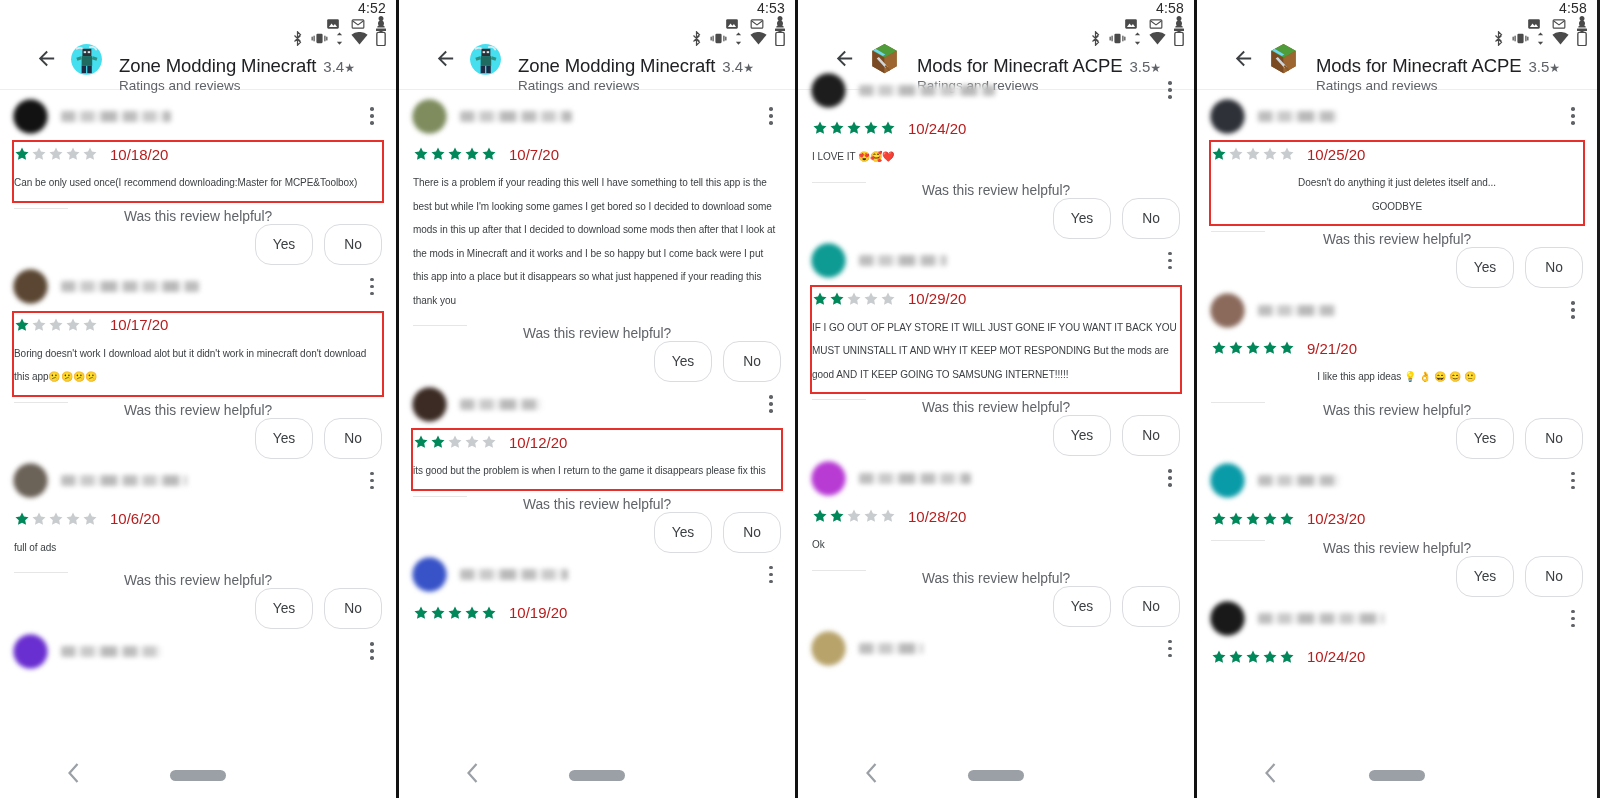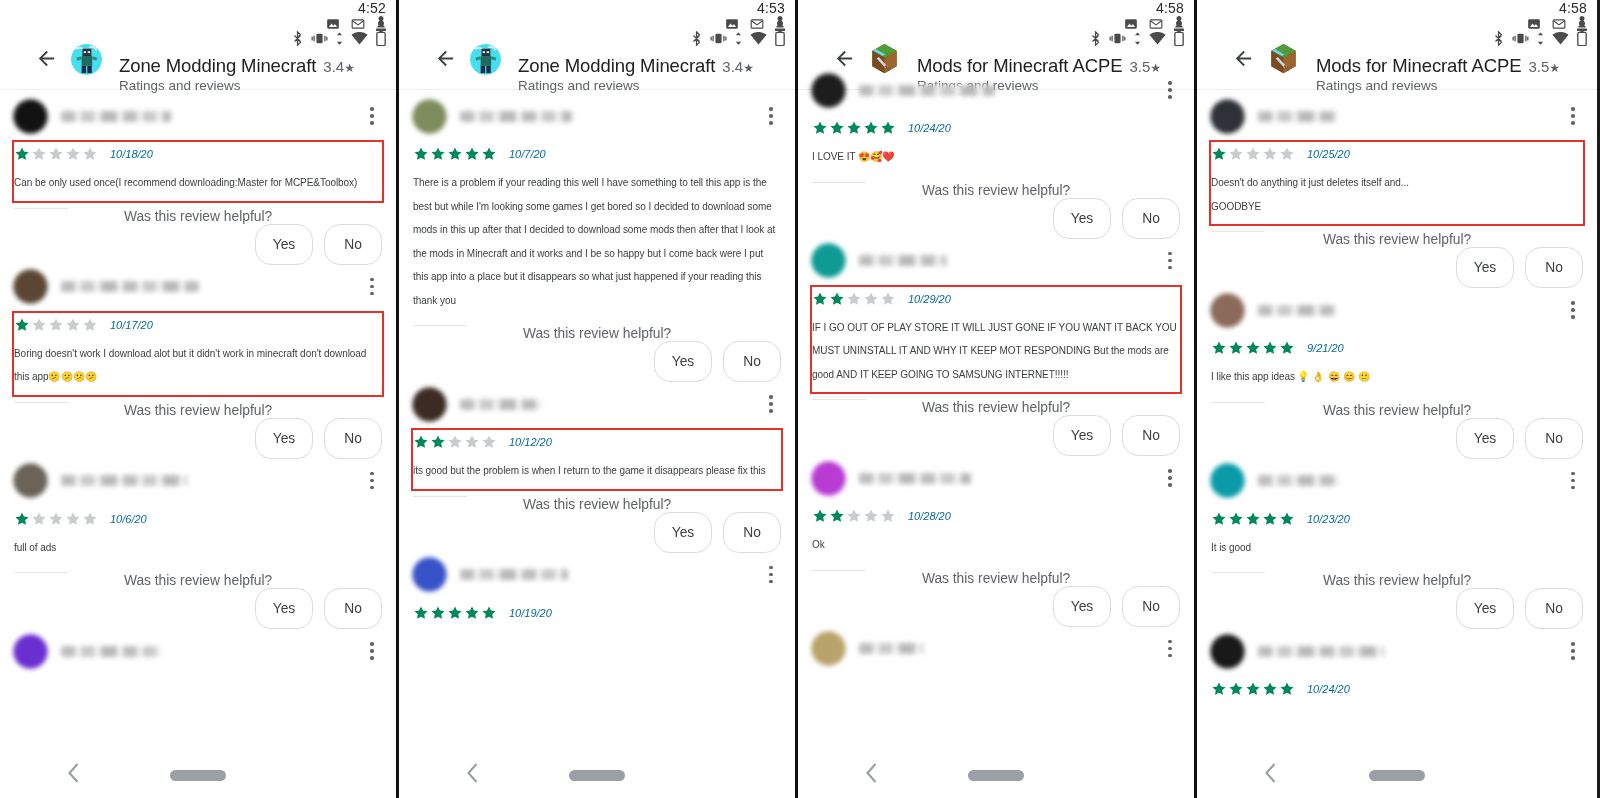--- a/index.html
+++ b/index.html
@@ -77,21 +77,21 @@
   }
   .rev-head-spacer { flex:1; }
   .kebab { width:20px; height:26px; display:flex; flex-direction:column;
     align-items:center; justify-content:center; gap:3.5px; flex:0 0 auto; }
   .kebab i { width:3.6px; height:3.6px; border-radius:50%; background:#5f6368; display:block; }
 
   .rev-body { padding-bottom:2px; }
   .rev-meta { display:flex; align-items:center; gap:12px; height:24px; }
   .stars { display:flex; gap:1px; }
   .stars svg { display:block; }
-  .rev-date { font-size:11px; color:#0369a1;font-style:italic; }
+  .rev-date { font-size:15px; color:#b91c1c; }
   .rev-text {
     font-size:10px; line-height:23.5px; color:#3c4043;
     padding-top:5px; padding-bottom:4px; white-space:pre-wrap;
     letter-spacing:-.05px;
   }
   .divider { width:54px; height:1px; background:#e6e6e6; margin:7px 0 0 0; }
   .helpful {
     display:flex; align-items:center; height:52px;flex-direction:column;
   }
   .helpful-label { font-size:13.8px; color:#5f6368; }
@@ -873,21 +873,21 @@
   </svg>
         </div>
     <div class="apptexts">
       <div class="apptitle-row">
         <span class="apptitle">Mods for Minecraft ACPE</span>
         <span class="apprating"><span>3.5</span><span class="st">★</span></span>
       </div>
       <div class="appsub">Ratings and reviews</div>
     </div>
   </div>
-      <div class="list clip" style="height:708px;overflow:hidden;">
+      <div class="list clip" style="height:708px;overflow:hidden;text-align:center;">
         <div class="review">
           <div class="rev-head">
       <div class="avatar" style="background:#2e3138;box-shadow:0 0 0 2px #2e313855;"></div>
       <div class="blurname" style="width:80px"></div>
       <div class="rev-head-spacer"></div>
       <div class="kebab">
               <i></i>
               <i></i>
               <i></i>
             </div>
@@ -993,21 +993,20 @@
                 </svg>
                 <svg width="16" height="16" viewBox="0 0 24 24" aria-hidden="true">
                   <path fill="#00875a" d="M12 2.2l2.95 6.2 6.8.92-4.95 4.7 1.22 6.76L12 17.6l-6.02 3.18 1.22-6.76L2.25 9.32l6.8-.92z"></path>
                 </svg>
                 <svg width="16" height="16" viewBox="0 0 24 24" aria-hidden="true">
                   <path fill="#00875a" d="M12 2.2l2.95 6.2 6.8.92-4.95 4.7 1.22 6.76L12 17.6l-6.02 3.18 1.22-6.76L2.25 9.32l6.8-.92z"></path>
                 </svg>
               </span>
         <span class="rev-date">10/23/20</span>
       </div>
-      <div class="rev-text">It is good</div>
     </div>
           <div class="divider"></div>
     <div class="helpful">
       <span class="helpful-label">Was this review helpful?</span>
       <span class="helpful-btns">
         <span class="pill">Yes</span>
         <span class="pill">No</span>
       </span>
     </div>
         </div>

